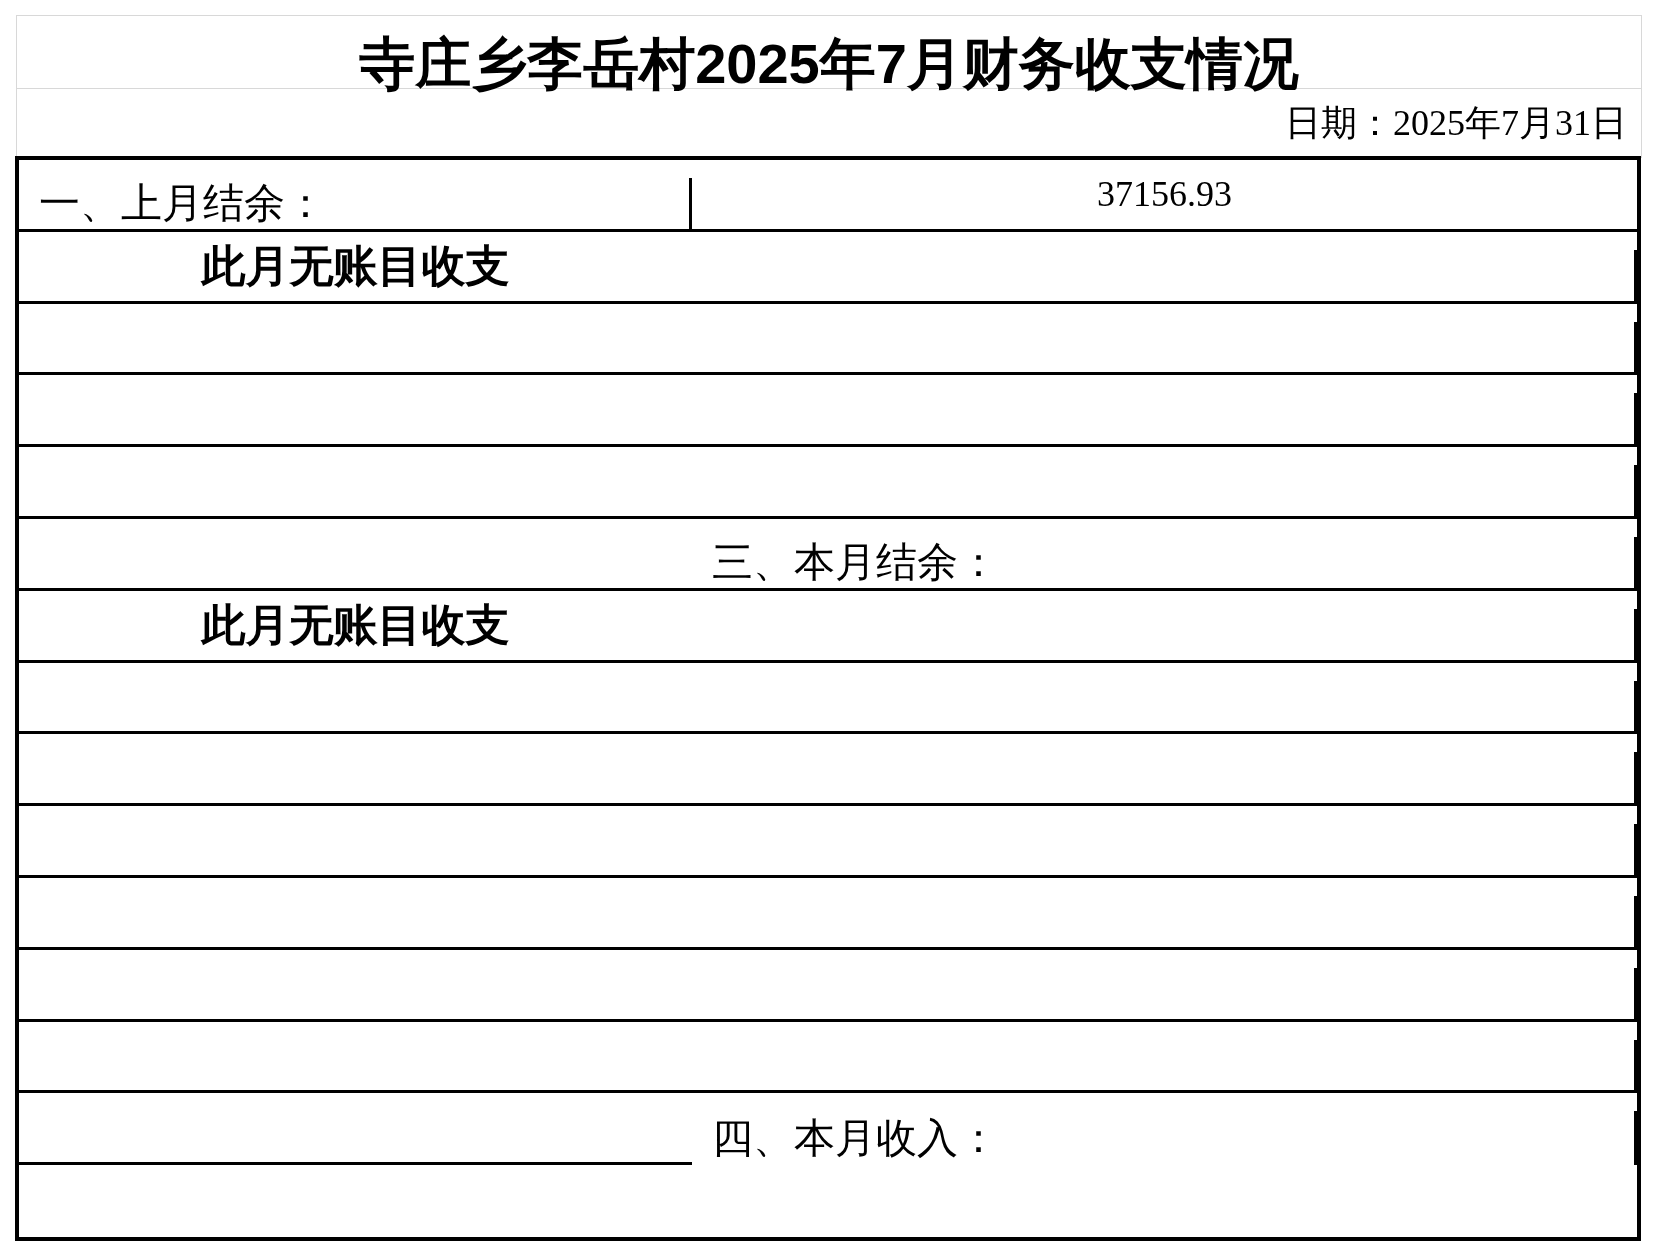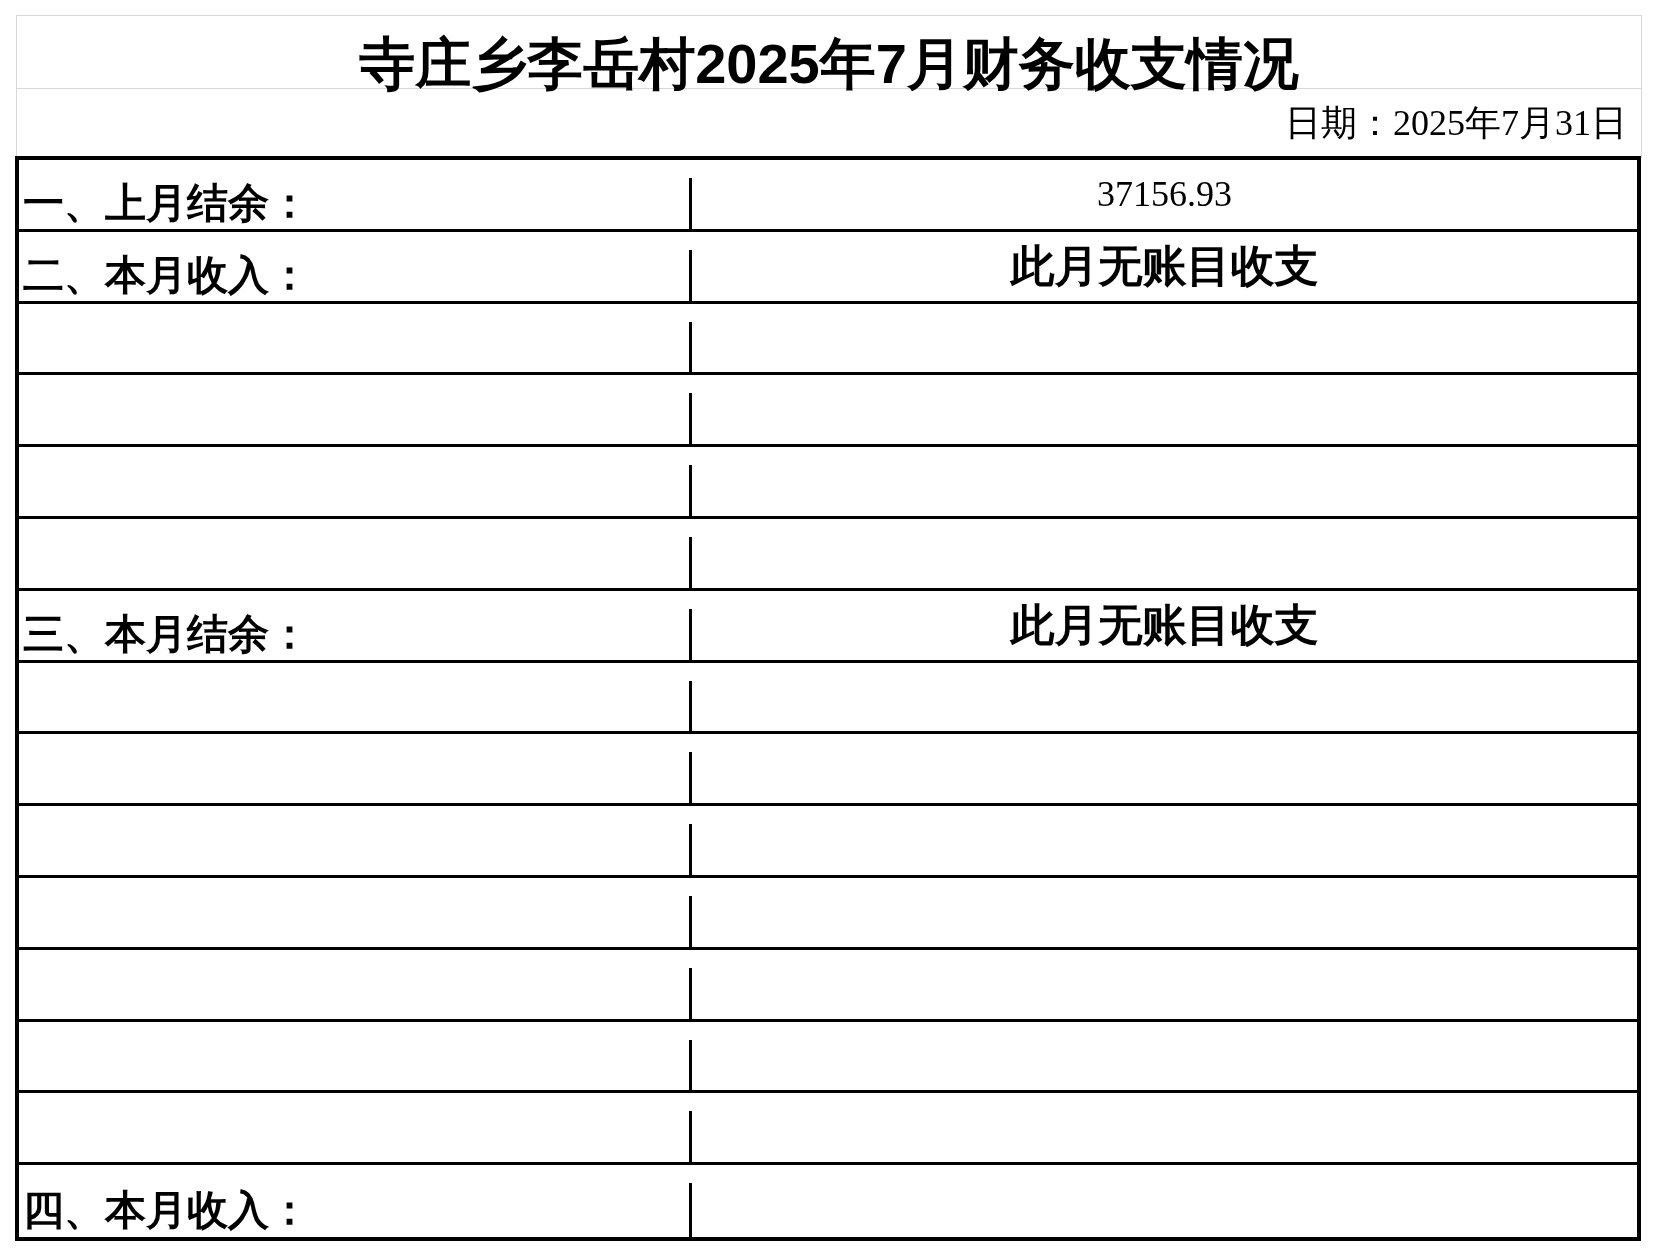--- a/index.html
+++ b/index.html
@@ -65,24 +65,24 @@
     box-sizing: border-box;
     border-bottom: 3px solid #000000;
     display: flex;
     align-items: center;
     overflow: hidden;
   }
   .cell.last-row { border-bottom: none; }
 
   .cell-label {
     border-right: 3px solid #000000;
-    padding-left: 4px;
+    padding-left: 20px;
     justify-content: flex-start;
     font-size: 41px;
-    font-weight: 700;
+    font-weight: 400;
     white-space: nowrap;
     margin-top: 18px;
   }
 
   .cell-value {
     justify-content: center;
     text-align: center;
     font-size: 44px;
     font-weight: 700;
     white-space: nowrap;
@@ -99,21 +99,20 @@
 <div class="gridline gl-h gl-h2"></div>
 <div class="gridline gl-v gl-v-left"></div>
 <div class="gridline gl-v gl-v-right"></div>
 
 <div class="title">寺庄乡李岳村2025年7月财务收支情况</div>
 <div class="dateline">日期：2025年7月31日</div>
 
 <div class="fin-table" id="fin-table">
     <div class="cell cell-label">一、上月结余：</div>
     <div class="cell cell-value num">37156.93</div>
-    <div class="cell cell-label">二、本月收入：</div>
     <div class="cell cell-value">此月无账目收支</div>
     <div class="cell cell-label"></div>
     <div class="cell cell-value"></div>
     <div class="cell cell-label"></div>
     <div class="cell cell-value"></div>
     <div class="cell cell-label"></div>
     <div class="cell cell-value"></div>
     <div class="cell cell-label"></div>
     <div class="cell cell-value"></div>
     <div class="cell cell-label">三、本月结余：</div>

